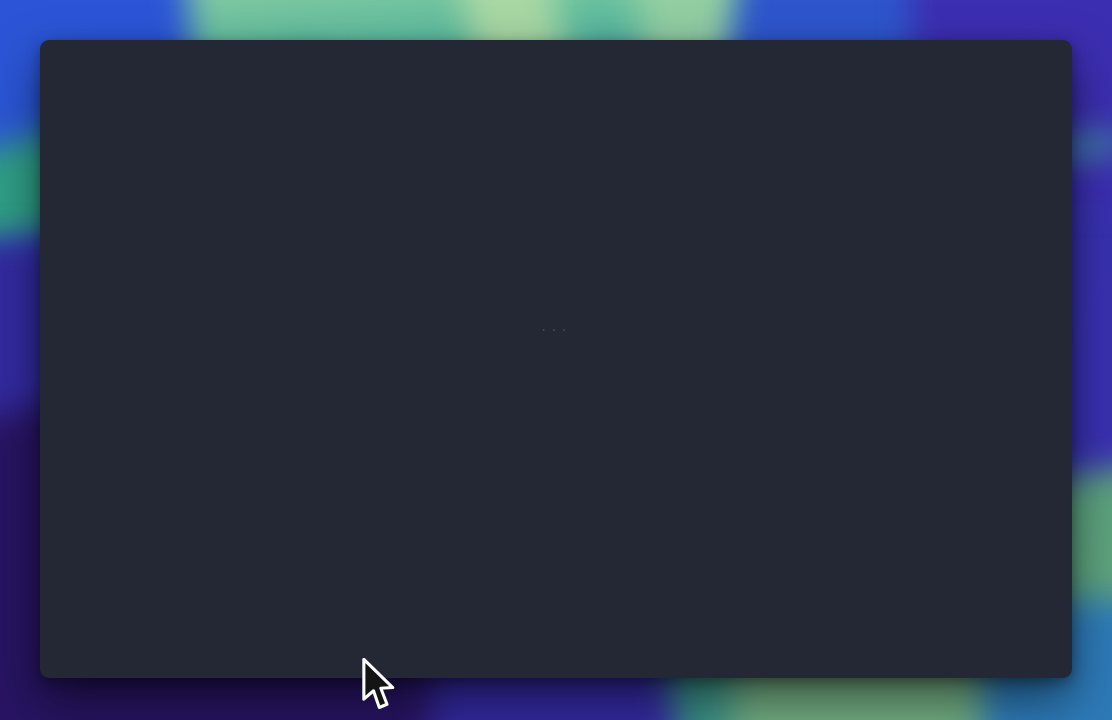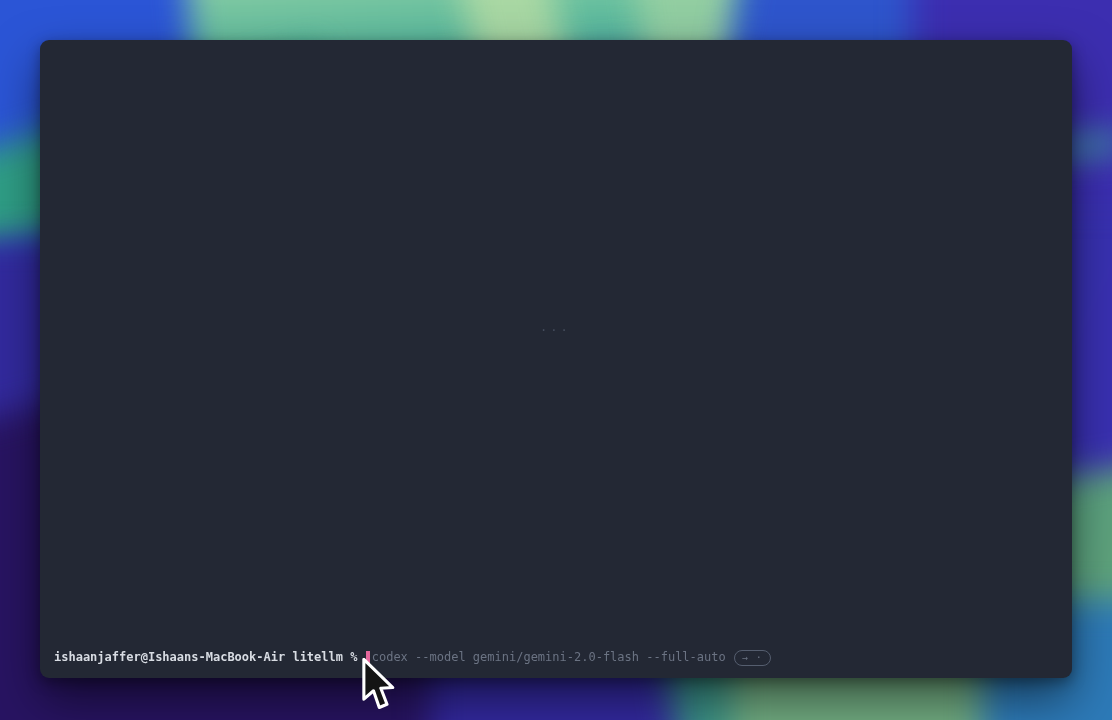--- a/index.html
+++ b/index.html
@@ -107,21 +107,17 @@
   <div class="layer wp-indigo-bc"></div>
   <div class="layer wp-teal-br"></div>
   <div class="layer wp-green-br"></div>
   <div class="layer wp-blue-br"></div>
   <div class="layer wp-teal-rm"></div>
 </div>
 
 <div class="terminal-window">
   <div class="loading-dots">...</div>
 
-  <div class="prompt-line">
-    <span class="prompt-strong">ishaanjaffer@Ishaans-MacBook-Air</span><span class="prompt-strong"> </span><span class="prompt-strong">litellm</span><span class="prompt-strong"> </span><span class="prompt-strong">%</span><span class="prompt-strong"> </span><span class="caret"></span><span class="suggestion">codex --model gemini/gemini-2.0-flash --full-auto</span>
-    <span class="hint-pill">→ ·</span>
-  </div>
 </div>
 
 <svg class="mouse-pointer" viewBox="0 0 28 42">
   <path d="M3 1 L3 32 L10.5 25.5 L15 38.5 L21 36 L16.2 23.5 L25.5 23 Z" fill="#141414" stroke="#ffffff" stroke-width="2.4" stroke-linejoin="round"></path>
 </svg>
 
 </body></html>

